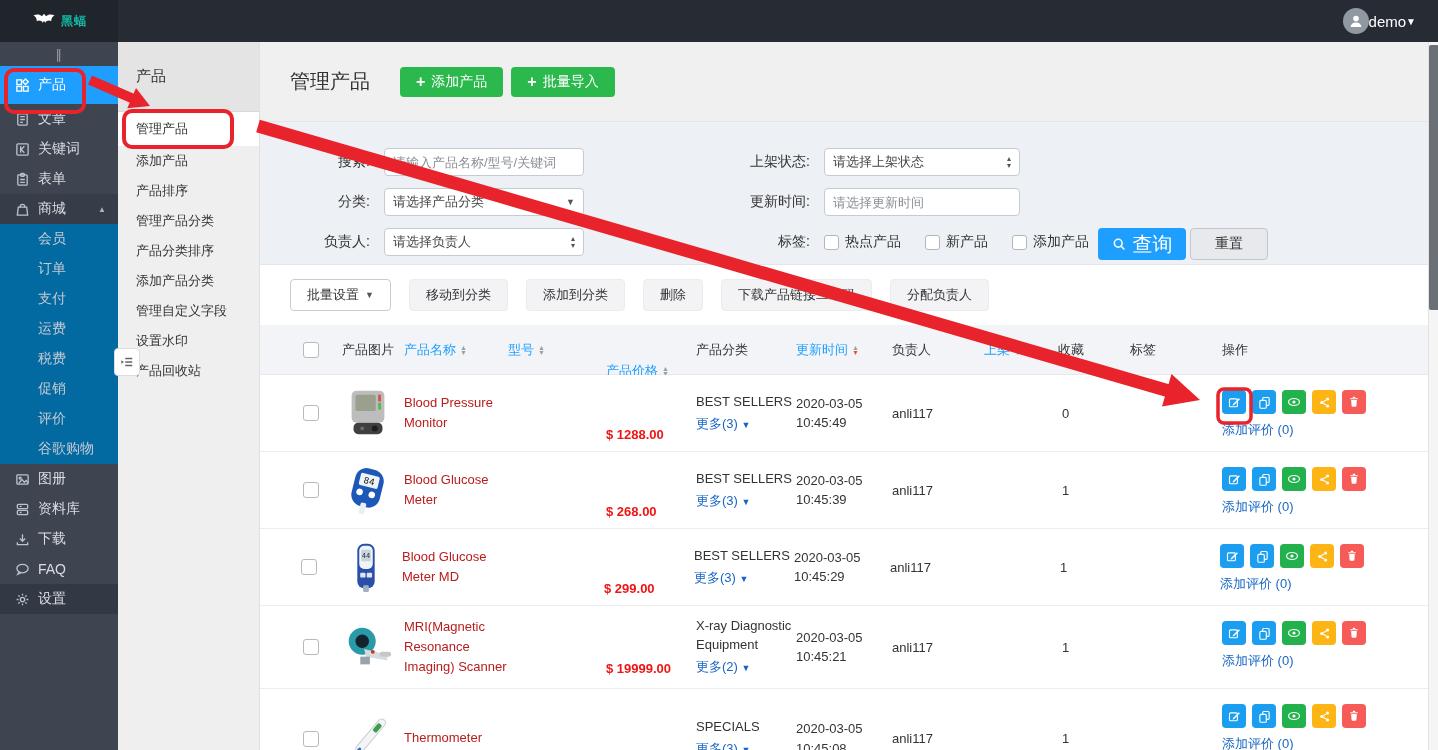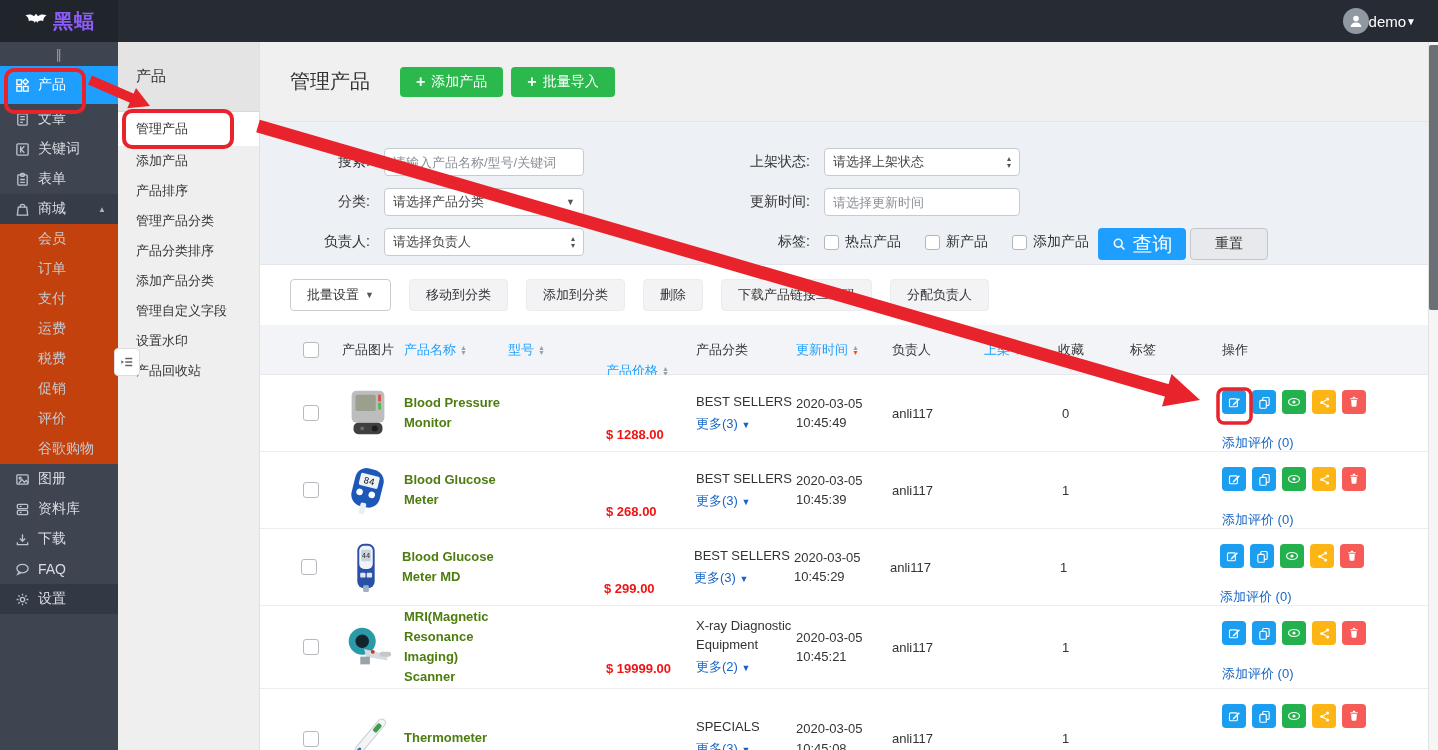--- a/index.html
+++ b/index.html
@@ -3,34 +3,34 @@
 <meta charset="utf-8">
 <style>
   * { margin:0; padding:0; box-sizing:border-box; }
   html,body { width:1438px; height:750px; overflow:hidden; background:#fff;
     font-family:"Liberation Sans","DejaVu Sans",sans-serif; }
   .stage { position:relative; width:1438px; height:750px; overflow:hidden; background:#fff; }
 
   
   .topbar { position:absolute; left:0; top:0; width:1438px; height:42px; background:#272c34; display:flex; align-items:center; }
   .logo-block { width:118px; height:42px; background:#20252c; display:flex; align-items:center; justify-content:center; gap:4px; }
-  .logo-text { color:#8b5cf6; font-size:20px; font-weight:bold; letter-spacing:1px; }
+  .logo-text { color:#14b8a6; font-size:12px; font-weight:bold; letter-spacing:1px; }
   .topbar-right { margin-left:auto; display:flex; align-items:center; padding-right:22px; }
   .avatar { width:26px; height:26px; border-radius:50%; background:#9099a1; display:flex; align-items:center; justify-content:center; }
   .username { color:#fff; font-size:15px; }
   .user-caret { color:#fff; font-size:10px; }
 
   
   .sidebar { position:absolute; left:0; top:42px; width:118px; height:708px; background:#3e4450; color:#d9dde3; font-size:14px; }
   .collapse-handle { height:24px; display:flex; align-items:center; justify-content:center; color:#9aa1ab; font-size:13px; letter-spacing:1px; cursor:pointer; }
   .side-item { height:30px; display:flex; align-items:center; padding-left:14px; gap:8px; cursor:pointer; }
   .side-item .ic { width:16px; height:16px; flex:0 0 16px; color:#bcc3cc; display:flex; align-items:center; justify-content:center; }
   .side-item.active { height:38px; background:#1e9fff; color:#fff; }
   .side-item.active .ic { color:#fff; }
-  .side-item.sub { padding-left:38px; color:#c6cbd3; background:#c2410c; }
+  .side-item.sub { padding-left:38px; color:#c6cbd3; background:#0369a1; }
   .side-item.dark { background:#373d48; }
   .side-item.darker { background:#333944; }
   .mall-caret { margin-left:auto; margin-right:12px; font-size:8px; color:#aeb4bc; }
 
   
   .subsidebar { position:absolute; left:118px; top:42px; width:142px; height:708px; background:#efefef; border-right:1px solid #e0e0e0; }
   .sub-title { height:70px; background:#e4e4e4; border-bottom:1px solid #d8d8d8; display:flex; align-items:center; padding-left:18px; font-size:15px; color:#333; }
   .sub-item { height:30px; display:flex; align-items:center; padding-left:18px; font-size:13px; color:#333; cursor:pointer; }
   .sub-item.active { height:34px; background:#fff; }
   .sub-collapse { position:absolute; left:114px; top:348px; width:26px; height:28px; background:#fff; border:1px solid #ddd; border-radius:4px; display:flex; align-items:center; justify-content:center; cursor:pointer; color:#666; }
@@ -74,28 +74,28 @@
   .c-time { width:96px; line-height:1.5; }
   .c-owner { width:76px; }
   .c-toggle { width:86px; }
   .c-fav { width:66px; padding-left:8px; }
   .c-tag { width:80px; padding-left:10px; }
   .c-ops { flex:1; padding-left:22px; }
   .th-blue { color:#1e9fff; }
   .sort { display:inline-flex; flex-direction:column; vertical-align:middle; margin-left:4px; line-height:5px; font-size:7px; color:#9aa0a6; }
   .sort .on { color:#f4511e; }
   .chk { width:16px; height:16px; background:#fff; border:1px solid #b6b9bf; border-radius:3px; cursor:pointer; }
-  a.plink { color:#4d7c0f; text-decoration:none; line-height:1.55; cursor:pointer;font-weight:bold; }
+  a.plink { color:#b91c1c; text-decoration:none; line-height:1.55; cursor:pointer; }
   .price { color:#f01414; font-weight:bold; }
   .cat-more { color:#1766c4; margin-top:3px; cursor:pointer; }
   .cat-more .dd { font-size:9px; }
   .cat-line { line-height:1.45; }
   .toggle { width:44px; height:22px; border-radius:11px; background:#1ecd6e; position:relative; margin-left:26px; cursor:pointer; }
   .toggle .knob { position:absolute; right:2px; top:2px; width:18px; height:18px; border-radius:50%; background:#fff; }
-  .ops-wrap { display:flex; flex-direction:column; gap:20px; }
+  .ops-wrap { display:flex; flex-direction:column; gap:7px; }
   .ops-icons { display:flex; gap:6px; }
   .op { width:24px; height:24px; border-radius:4px; display:flex; align-items:center; justify-content:center; cursor:pointer; }
   .op.blue { background:#1b9df0; } .op.green { background:#22b14c; } .op.yellow { background:#fcb515; } .op.red { background:#f65b57; }
   .review { color:#1766c4; font-size:13px; cursor:pointer; }
   .c-ops.stack { align-self:flex-start; padding-top:15px; }
 
   
   .scrollbar { position:absolute; right:0; top:42px; width:10px; height:708px; background:#f5f5f5; border-left:1px solid #e2e2e2; }
   .scroll-thumb { position:absolute; left:0; top:3px; width:10px; height:265px; background:#6b7076; border-radius:2px; }
 

